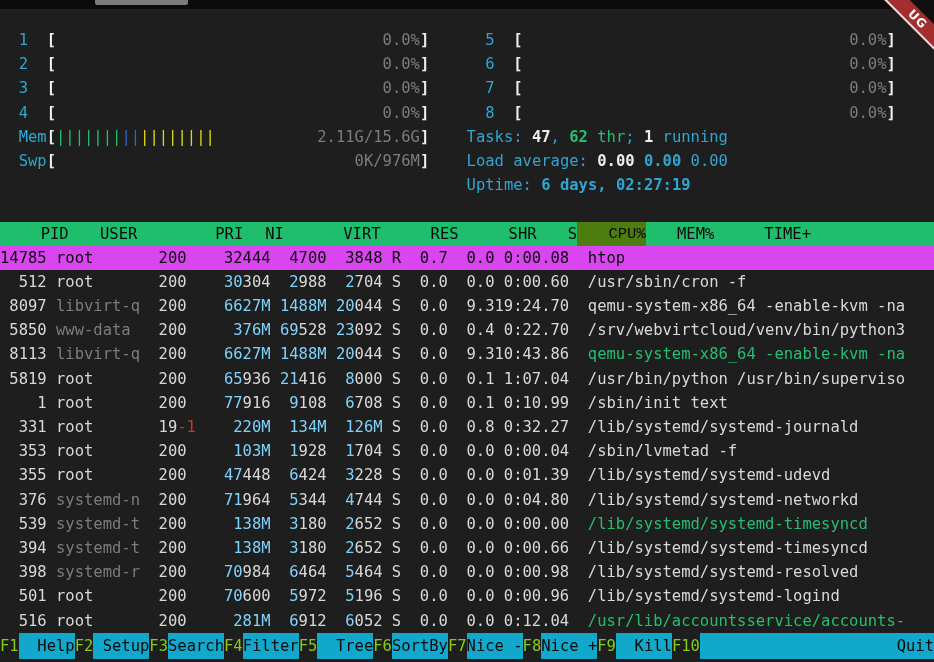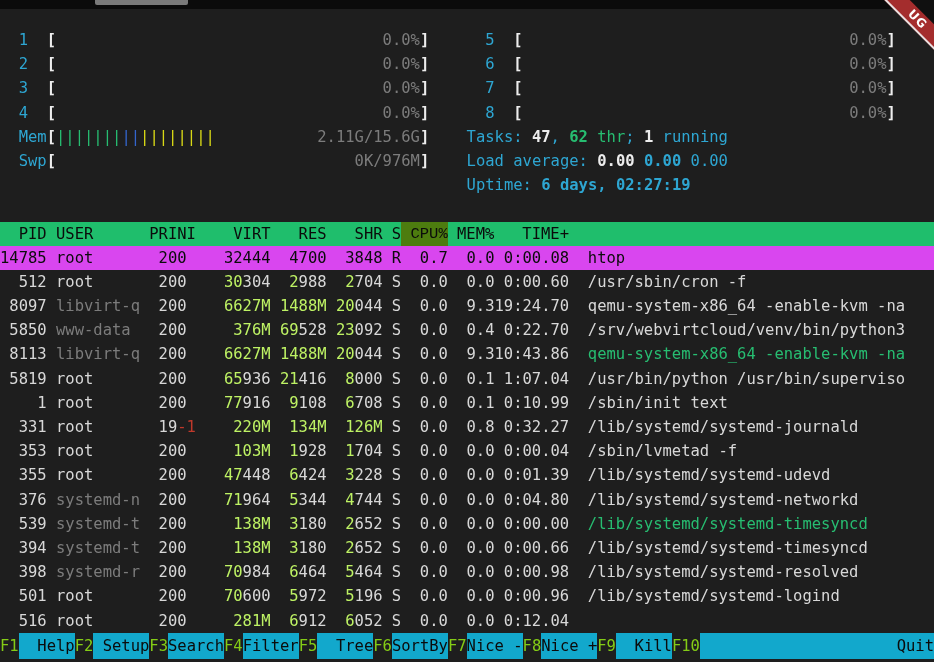--- a/index.html
+++ b/index.html
@@ -20,35 +20,35 @@
   .line span{white-space:pre;}
   
   .cyan{color:#2ea6d2;}
   .bcyan{color:#2ea6d2;font-weight:700;}
   .bw{color:#ededed;font-weight:700;}
   .w{color:#d8d8d8;}
   .gray{color:#7c7c7c;}
   .green{color:#27bd71;}
   .bgreen{color:#27bd71;font-weight:700;}
   .red{color:#c0392b;}
-  .blue{color:#bef264;}
+  .blue{color:#7dd3fc;}
   .ybar{color:#d9d916;}
   .bbar{color:#3465cc;}
   .gbar{color:#27bd71;}
   
   .ind2{width:2ch;}
   .lab3{width:3ch;}
   .gap4{width:4ch;}
   .gap50{width:50ch;}
   .sp1{width:1ch;}
   .inner{width:39ch;display:inline-flex;justify-content:flex-end;overflow:hidden;}
   .inner.bars{justify-content:space-between;}
   
   .thead{background:#1fbe6c;color:#0b0b0b;}
-  .thead span{color:#0b0b0b;}
+  .thead span{color:#0b0b0b;padding-left:22px;}
   .thead .sort{background:#4d7c0f;font-family:Liberation Mono, monospace;}
   .c{display:inline-block;}
   .pid{width:5ch;text-align:right;}
   .user{width:9ch;margin-left:1ch;text-align:left;overflow:hidden;}
   .pri{width:4ch;text-align:right;}
   .ni{width:4ch;text-align:left;}
   .virt,.res,.shr{width:6ch;text-align:right;}
   .st{width:2ch;text-align:right;}
   .cpu,.mem{width:5ch;text-align:right;}
   .time{width:8ch;text-align:right;}
@@ -356,19 +356,20 @@
         <span class="c user w">root</span>
         <span class="c pri w">20</span>
         <span class="c ni w">0</span>
         <span class="c virt"><span class="blue">281M</span><span class="w"></span></span>
         <span class="c res"><span class="blue">6</span><span class="w">912</span></span>
         <span class="c shr"><span class="blue">6</span><span class="w">052</span></span>
         <span class="c st w">S</span>
         <span class="c cpu w">0.0</span>
         <span class="c mem w">0.0</span>
         <span class="c time w">0:12.04</span>
+        <span class="c cmd w green">/usr/lib/accountsservice/accounts-</span>
       </div>
     </div>
 
     <div class="fnbar" id="fnbar"><span class="fkey">F1</span><span class="flabel">Help</span><span class="fkey">F2</span><span class="flabel">Setup</span><span class="fkey">F3</span><span class="flabel">Search</span><span class="fkey">F4</span><span class="flabel">Filter</span><span class="fkey">F5</span><span class="flabel">Tree</span><span class="fkey">F6</span><span class="flabel">SortBy</span><span class="fkey">F7</span><span class="flabel">Nice -</span><span class="fkey">F8</span><span class="flabel">Nice +</span><span class="fkey">F9</span><span class="flabel">Kill</span><span class="fkey">F10</span><span class="flabel last">Quit</span></div>
 
   </div>
 </div>
 
 </body></html>

